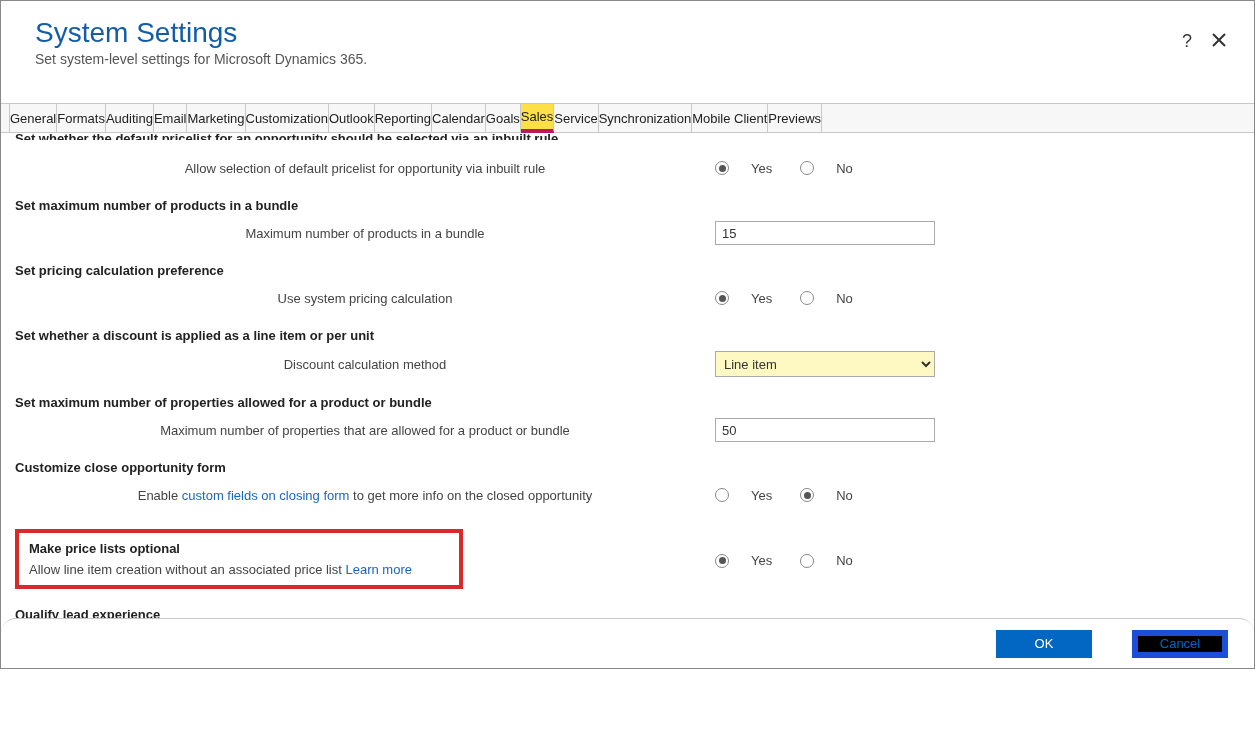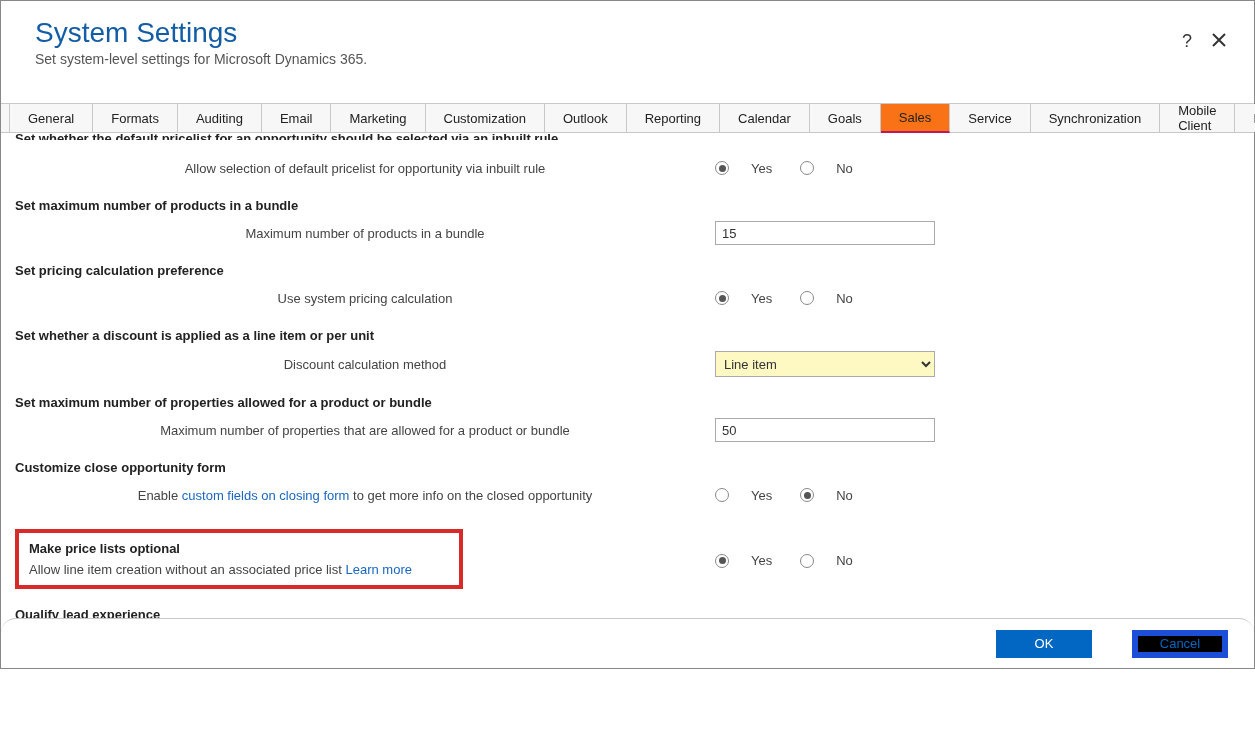--- a/index.html
+++ b/index.html
@@ -50,32 +50,32 @@
   .tabs {
     display: flex;
     border-bottom: 1px solid #c8c8c8;
     border-top: 1px solid #c8c8c8;
     background: #f7f7f7;
     height: 30px;
     align-items: stretch;
     margin-top: 28px;
   }
   .tab {
-    padding: 0 18px;
+    padding: 0 0;
     display: flex; align-items: center;
     border-right: 1px solid #c8c8c8;
     font-size: 13px;
     color: #222;
     cursor: pointer;
     background: #f7f7f7;
   }
   .tab:first-child { border-left: 1px solid #c8c8c8; margin-left: 8px;}
   .tab.active {
-    background: #f97316;
-    border-bottom: 2px solid #be185d;
+    background: #fde047;
+    border-bottom: 4px solid #be185d;
     margin-bottom: -1px;
   }
   
   .content-wrap {
     flex: 1 1 auto;
     position: relative;
     overflow: hidden;
   }
   .content {
     position: absolute;

